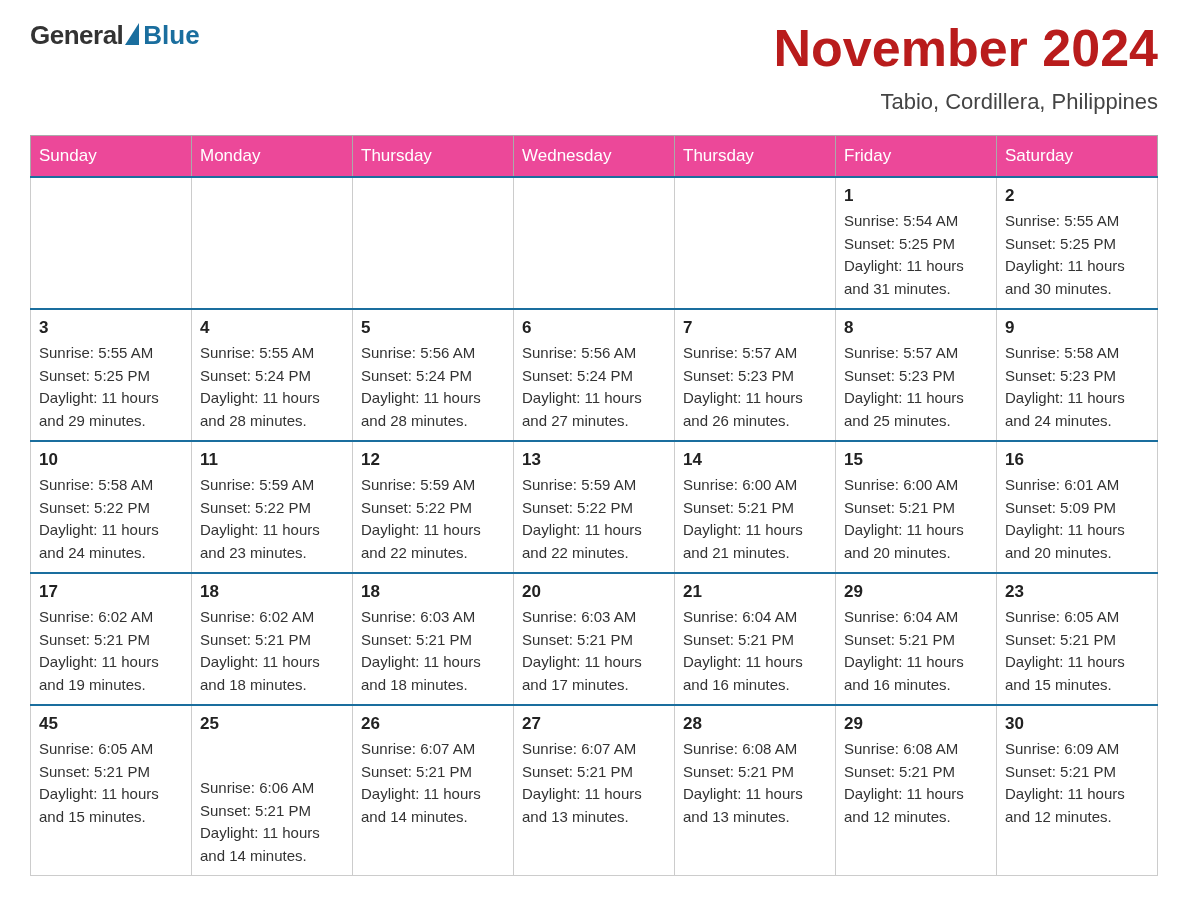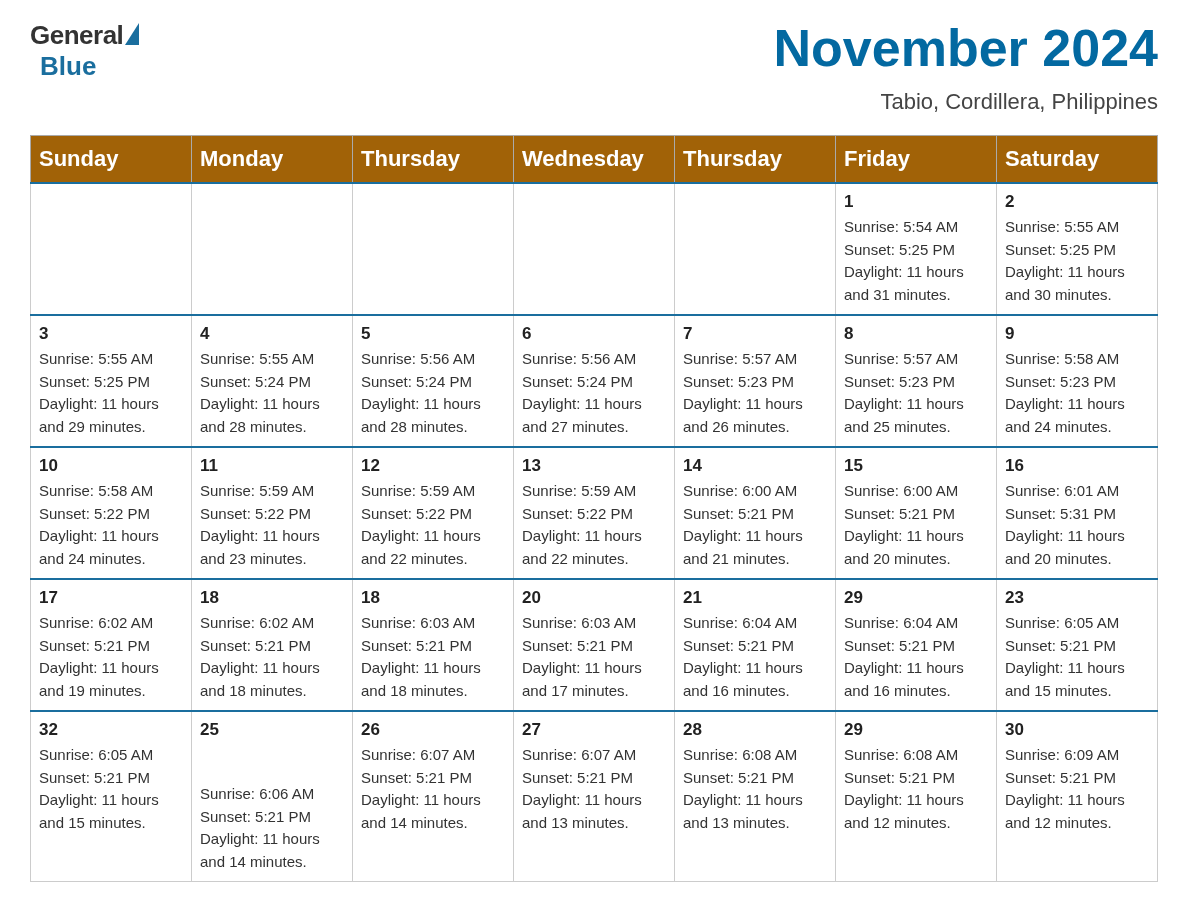--- a/index.html
+++ b/index.html
@@ -11,21 +11,20 @@
       padding: 20px 30px;
     }
     .header {
       display: flex;
       justify-content: space-between;
       align-items: flex-start;
       margin-bottom: 20px;
     }
     .logo {
       display: flex;
-      flex-direction: column;
       align-items: flex-start;
     }
     .logo-top {
       display: flex;
       align-items: center;
     }
     .logo-general {
       font-size: 26px;
       font-weight: bold;
       color: #333;
@@ -36,46 +35,46 @@
       height: 0;
       border-left: 14px solid transparent;
       border-bottom: 22px solid #1a6e9e;
       margin-left: 2px;
       margin-top: -4px;
     }
     .logo-blue {
       font-size: 26px;
       font-weight: bold;
       color: #1a6e9e;
-      margin-left: 8px;
+      margin-left: 2px;
     }
     .title-block {
       text-align: right;
     }
     .main-title {
       font-size: 52px;
       font-weight: bold;
-      color: #0369a1;
+      color: #b91c1c;
       line-height: 1.1;
     }
     .subtitle {
       font-size: 22px;
       color: #444;
       margin-top: 12px;
     }
     .calendar {
       width: 100%;
       border-collapse: collapse;
       border: 1px solid #aaa;
     }
     .calendar thead th {
-      background-color: #a16207;
+      background-color: #ec4899;
       color: #fff;
-      font-size: 22px;
-      font-weight: bold;
+      font-size: 17px;
+      font-weight: normal;
       padding: 10px 8px;
       text-align: left;
       border: 1px solid #aaa;
     }
     .calendar tbody td {
       vertical-align: top;
       border: 1px solid #ccc;
       padding: 8px;
       width: 14.28%;
       background: #fff;
@@ -229,21 +228,21 @@
         </td>
         <td>
           <div class="day-number">15</div>
           <div class="day-info" style="white-space: pre-line;">Sunrise: 6:00 AM
 Sunset: 5:21 PM
 Daylight: 11 hours and 20 minutes.</div>
         </td>
         <td>
           <div class="day-number">16</div>
           <div class="day-info" style="white-space: pre-line;">Sunrise: 6:01 AM
-Sunset: 5:31 PM
+Sunset: 5:09 PM
 Daylight: 11 hours and 20 minutes.</div>
         </td>
       </tr>
       <tr class="week-row">
         <td>
           <div class="day-number">17</div>
           <div class="day-info" style="white-space: pre-line;">Sunrise: 6:02 AM
 Sunset: 5:21 PM
 Daylight: 11 hours and 19 minutes.</div>
         </td>
@@ -279,21 +278,21 @@
         </td>
         <td>
           <div class="day-number">23</div>
           <div class="day-info" style="white-space: pre-line;">Sunrise: 6:05 AM
 Sunset: 5:21 PM
 Daylight: 11 hours and 15 minutes.</div>
         </td>
       </tr>
       <tr class="week-row">
         <td>
-          <div class="day-number">32</div>
+          <div class="day-number">45</div>
           <div class="day-info" style="white-space: pre-line;">Sunrise: 6:05 AM
 Sunset: 5:21 PM
 Daylight: 11 hours and 15 minutes.</div>
         </td>
         <td>
           <div class="day-number">25</div>
           <div class="day-info" style="white-space: pre-line; margin-top: 43px;">Sunrise: 6:06 AM
 Sunset: 5:21 PM
 Daylight: 11 hours and 14 minutes.</div>
         </td>

